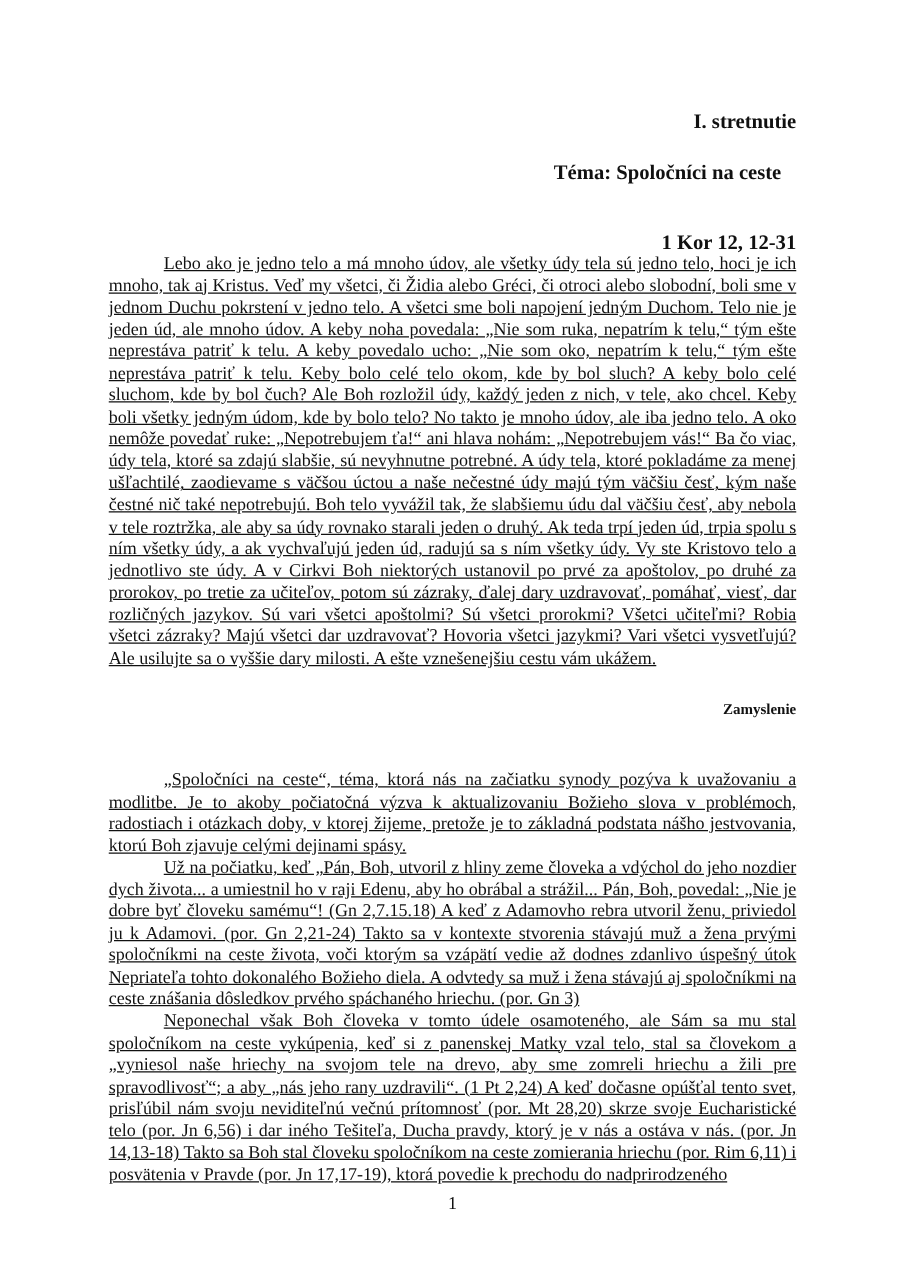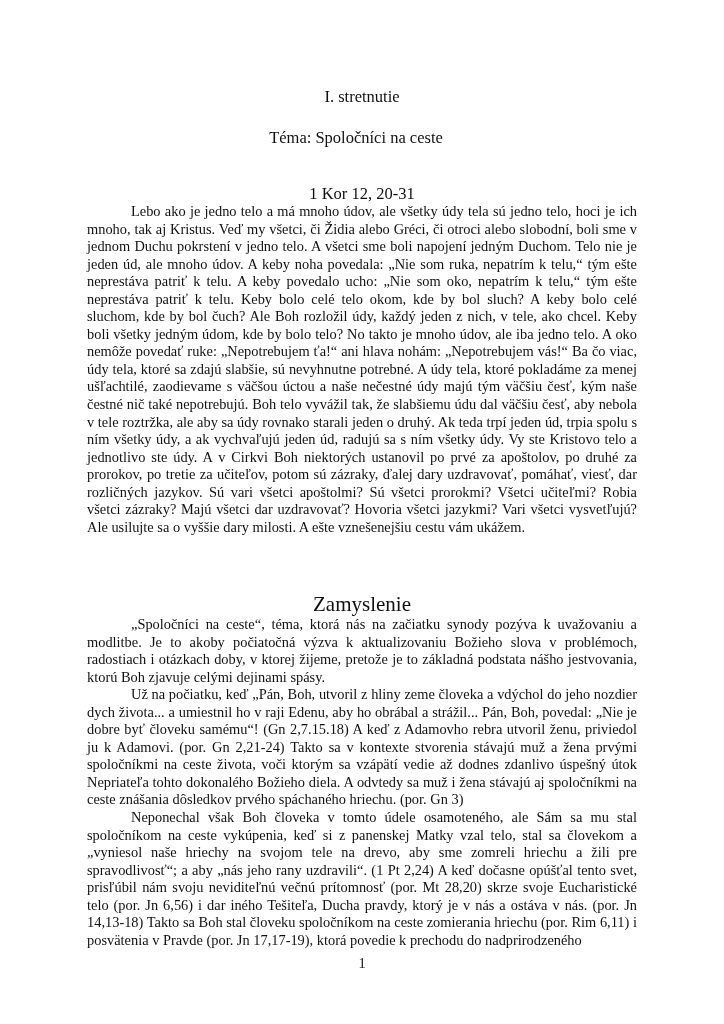--- a/index.html
+++ b/index.html
@@ -1,36 +1,36 @@
 <!DOCTYPE html>
 <html><head>
 <meta charset="utf-8">
 <style>
   html, body { margin: 0; padding: 0; background: #ffffff; }
   body { width: 724px; height: 1024px; position: relative; overflow: hidden;
          font-family: "Liberation Serif", "DejaVu Serif", serif; color: #111; }
   .page { position: absolute; left: 87px; top: 0; width: 550px; }
-  .h-center { text-align: center; font-weight: normal; }
+  .h-center { text-align: right; font-weight: bold; }
   .title1 { position: absolute; left: 0; right: 0; top: 87px; font-size: 16.5px; }
   .title2 { position: absolute; left: 0; right: 12px; top: 128px; font-size: 16.5px; }
   .title3 { position: absolute; left: 0; right: 0; top: 184px; font-size: 16.5px; }
   .block { position: absolute; left: 0; width: 550px; font-size: 14.4px; line-height: 17.55px; }
-  .block p { margin: 0; text-align: justify; text-indent: 44px; }
+  .block p { margin: 0; text-align: justify; text-indent: 44px; text-decoration: underline; }
   .reading { top: 203px; }
-  .title4 { position: absolute; left: 0; right: 0; top: 592px; font-size: 21px; }
+  .title4 { position: absolute; left: 0; right: 0; top: 560px; font-size: 12px; }
   .reflection { top: 616px; }
   .pagenum { position: absolute; left: 0; right: 0; top: 955px; text-align: center; font-size: 14.4px; }
 </style>
 </head>
 <body>
 
 <div class="page">
   <div class="h-center title1">I.  stretnutie</div>
   <div class="h-center title2">Téma:  Spoločníci na ceste</div>
-  <div class="h-center title3">1 Kor 12, 20-31</div>
+  <div class="h-center title3">1 Kor 12, 12-31</div>
 
   <div class="block reading">
     <p>Lebo ako je jedno telo a má mnoho údov, ale všetky údy tela sú jedno telo, hoci je ich mnoho, tak aj Kristus. Veď my všetci, či Židia alebo Gréci, či otroci alebo slobodní, boli sme v jednom Duchu pokrstení v jedno telo. A všetci sme boli napojení jedným Duchom. Telo nie je jeden úd, ale mnoho údov. A keby noha povedala: „Nie som ruka, nepatrím k telu,“ tým ešte neprestáva patriť k telu. A keby povedalo ucho: „Nie som oko, nepatrím k telu,“ tým ešte neprestáva patriť k telu. Keby bolo celé telo okom, kde by bol sluch? A keby bolo celé sluchom, kde by bol čuch? Ale Boh rozložil údy, každý jeden z nich, v tele, ako chcel. Keby boli všetky  jedným údom, kde by bolo telo? No takto je mnoho údov, ale iba jedno telo. A oko nemôže povedať ruke: „Nepotrebujem ťa!“ ani hlava nohám: „Nepotrebujem vás!“ Ba čo viac, údy tela, ktoré sa zdajú slabšie, sú nevyhnutne potrebné. A údy tela, ktoré pokladáme za menej ušľachtilé, zaodievame s väčšou úctou a naše nečestné údy majú tým väčšiu česť, kým naše čestné nič také nepotrebujú. Boh telo vyvážil tak, že slabšiemu údu dal väčšiu česť, aby nebola v tele roztržka, ale aby sa údy rovnako starali jeden o druhý. Ak teda trpí jeden úd, trpia spolu s ním všetky údy, a ak vychvaľujú jeden úd, radujú sa s ním všetky údy. Vy ste Kristovo telo a jednotlivo ste údy. A v Cirkvi Boh niektorých ustanovil po prvé za apoštolov, po druhé za prorokov, po tretie za učiteľov, potom sú zázraky, ďalej dary uzdravovať, pomáhať, viesť, dar rozličných jazykov. Sú vari všetci apoštolmi? Sú všetci prorokmi? Všetci učiteľmi? Robia všetci zázraky? Majú všetci dar uzdravovať? Hovoria všetci jazykmi? Vari všetci vysvetľujú? Ale usilujte sa o vyššie dary milosti. A ešte vznešenejšiu cestu vám ukážem.</p>
   </div>
 
   <div class="h-center title4">Zamyslenie</div>
 
   <div class="block reflection">
     <p>„Spoločníci na ceste“, téma, ktorá nás na začiatku synody pozýva k uvažovaniu a modlitbe. Je to akoby počiatočná výzva k aktualizovaniu Božieho slova v problémoch, radostiach i otázkach doby, v ktorej žijeme, pretože je to základná podstata nášho jestvovania, ktorú Boh zjavuje celými dejinami spásy.</p>
     <p>Už na počiatku, keď „Pán, Boh, utvoril z hliny zeme človeka a vdýchol do jeho nozdier dych života... a umiestnil ho v raji Edenu, aby ho obrábal a strážil... Pán, Boh, povedal: „Nie je dobre byť človeku samému“! (Gn 2,7.15.18) A keď z Adamovho rebra utvoril ženu, priviedol ju k Adamovi. (por. Gn 2,21-24) Takto sa v kontexte stvorenia stávajú muž a žena prvými spoločníkmi na ceste života, voči ktorým sa vzápätí vedie až dodnes zdanlivo úspešný útok Nepriateľa tohto dokonalého Božieho diela. A odvtedy sa muž i žena stávajú aj spoločníkmi na ceste znášania dôsledkov prvého spáchaného hriechu. (por. Gn 3)</p>

